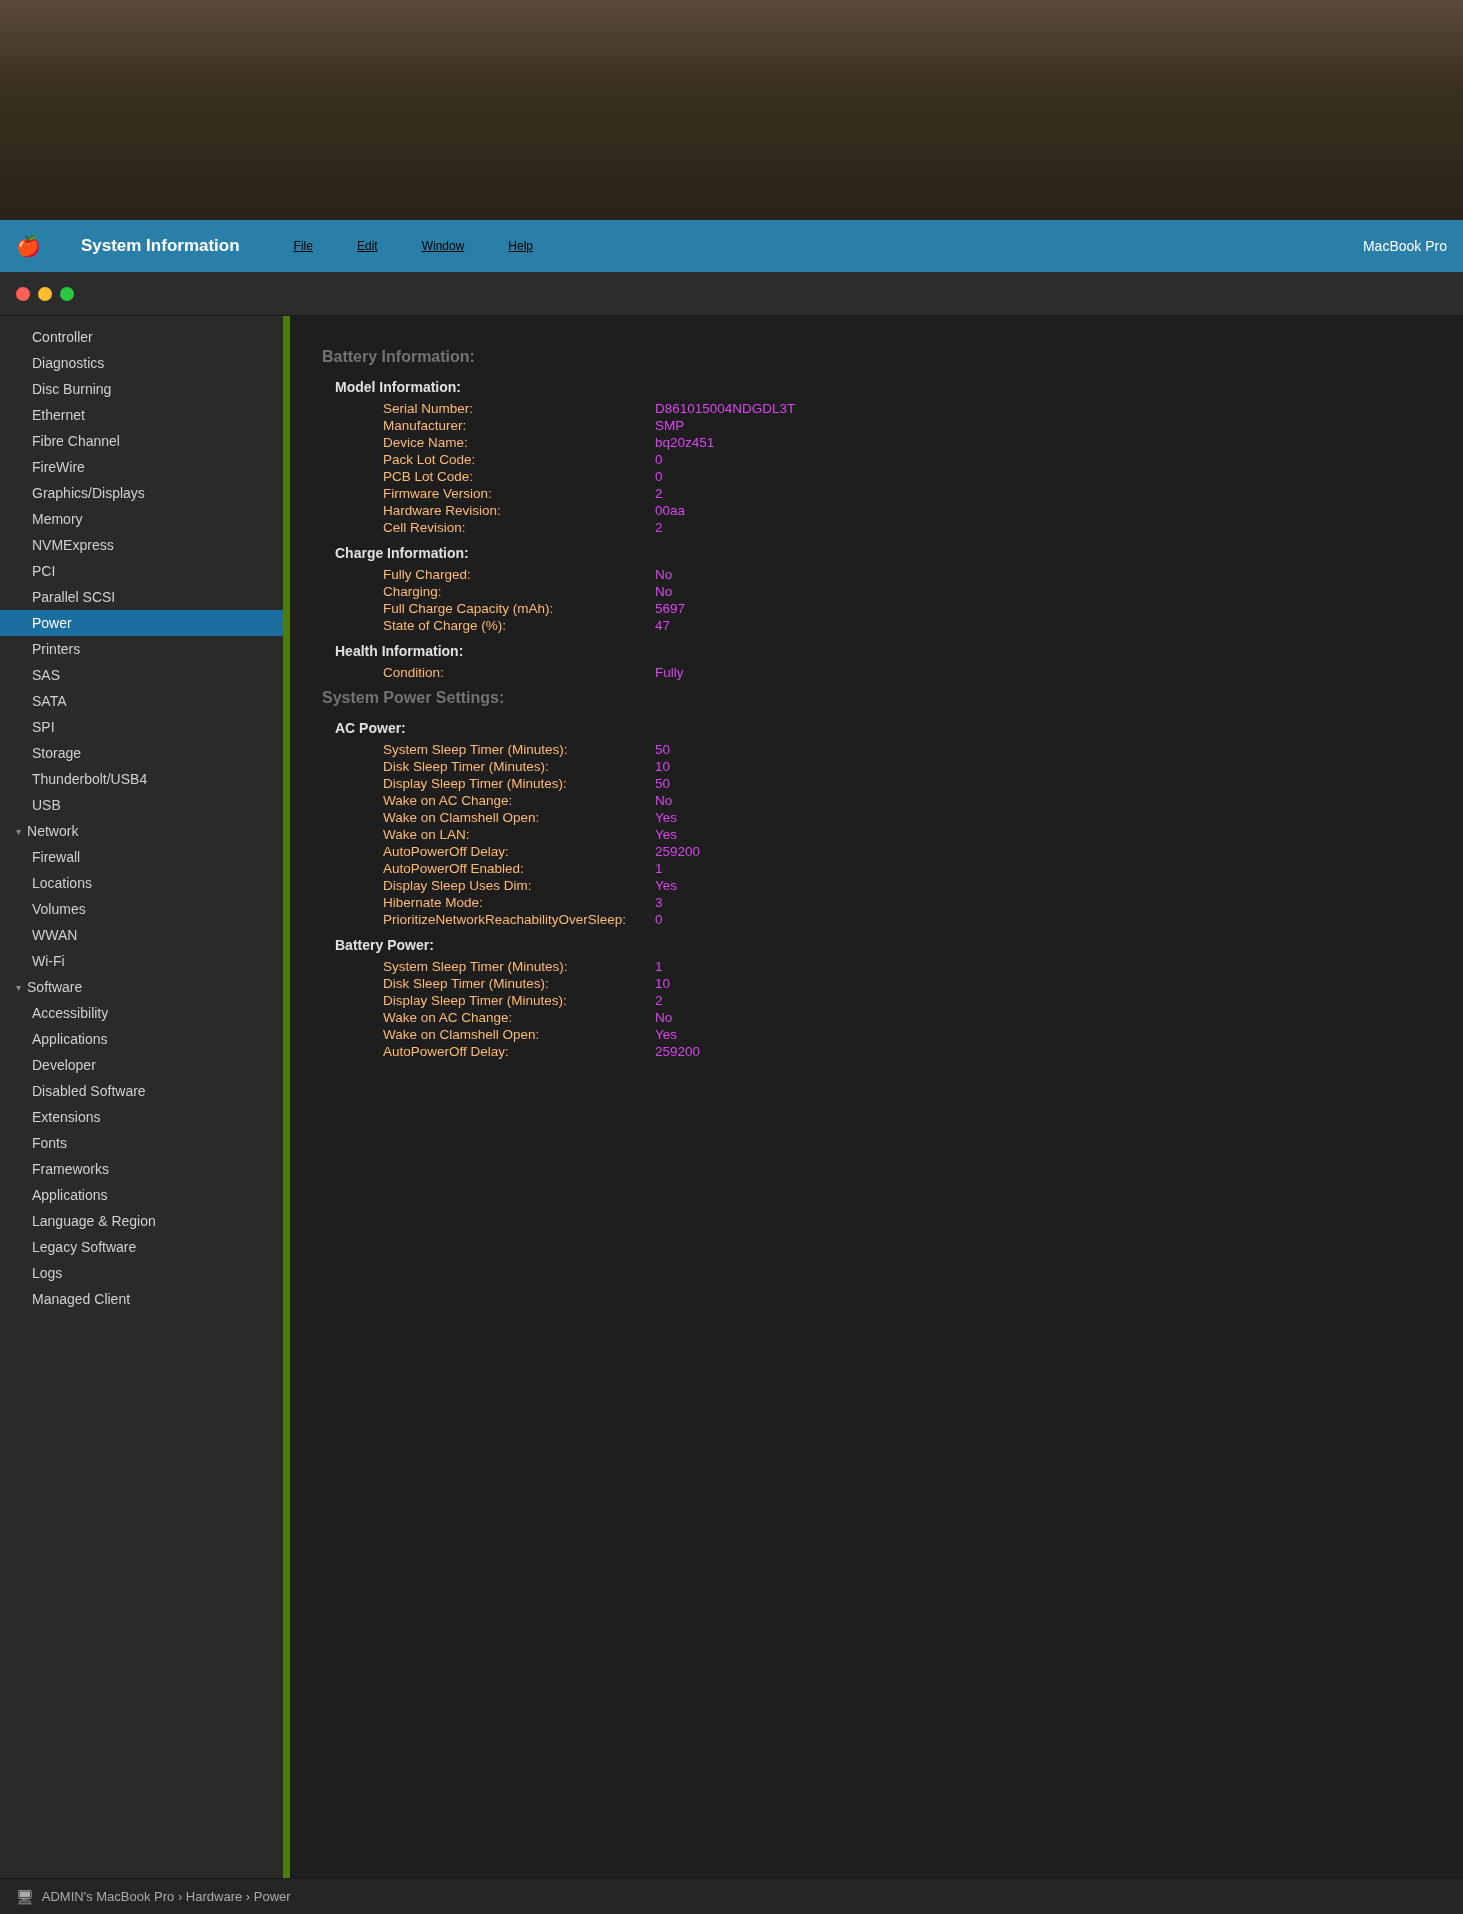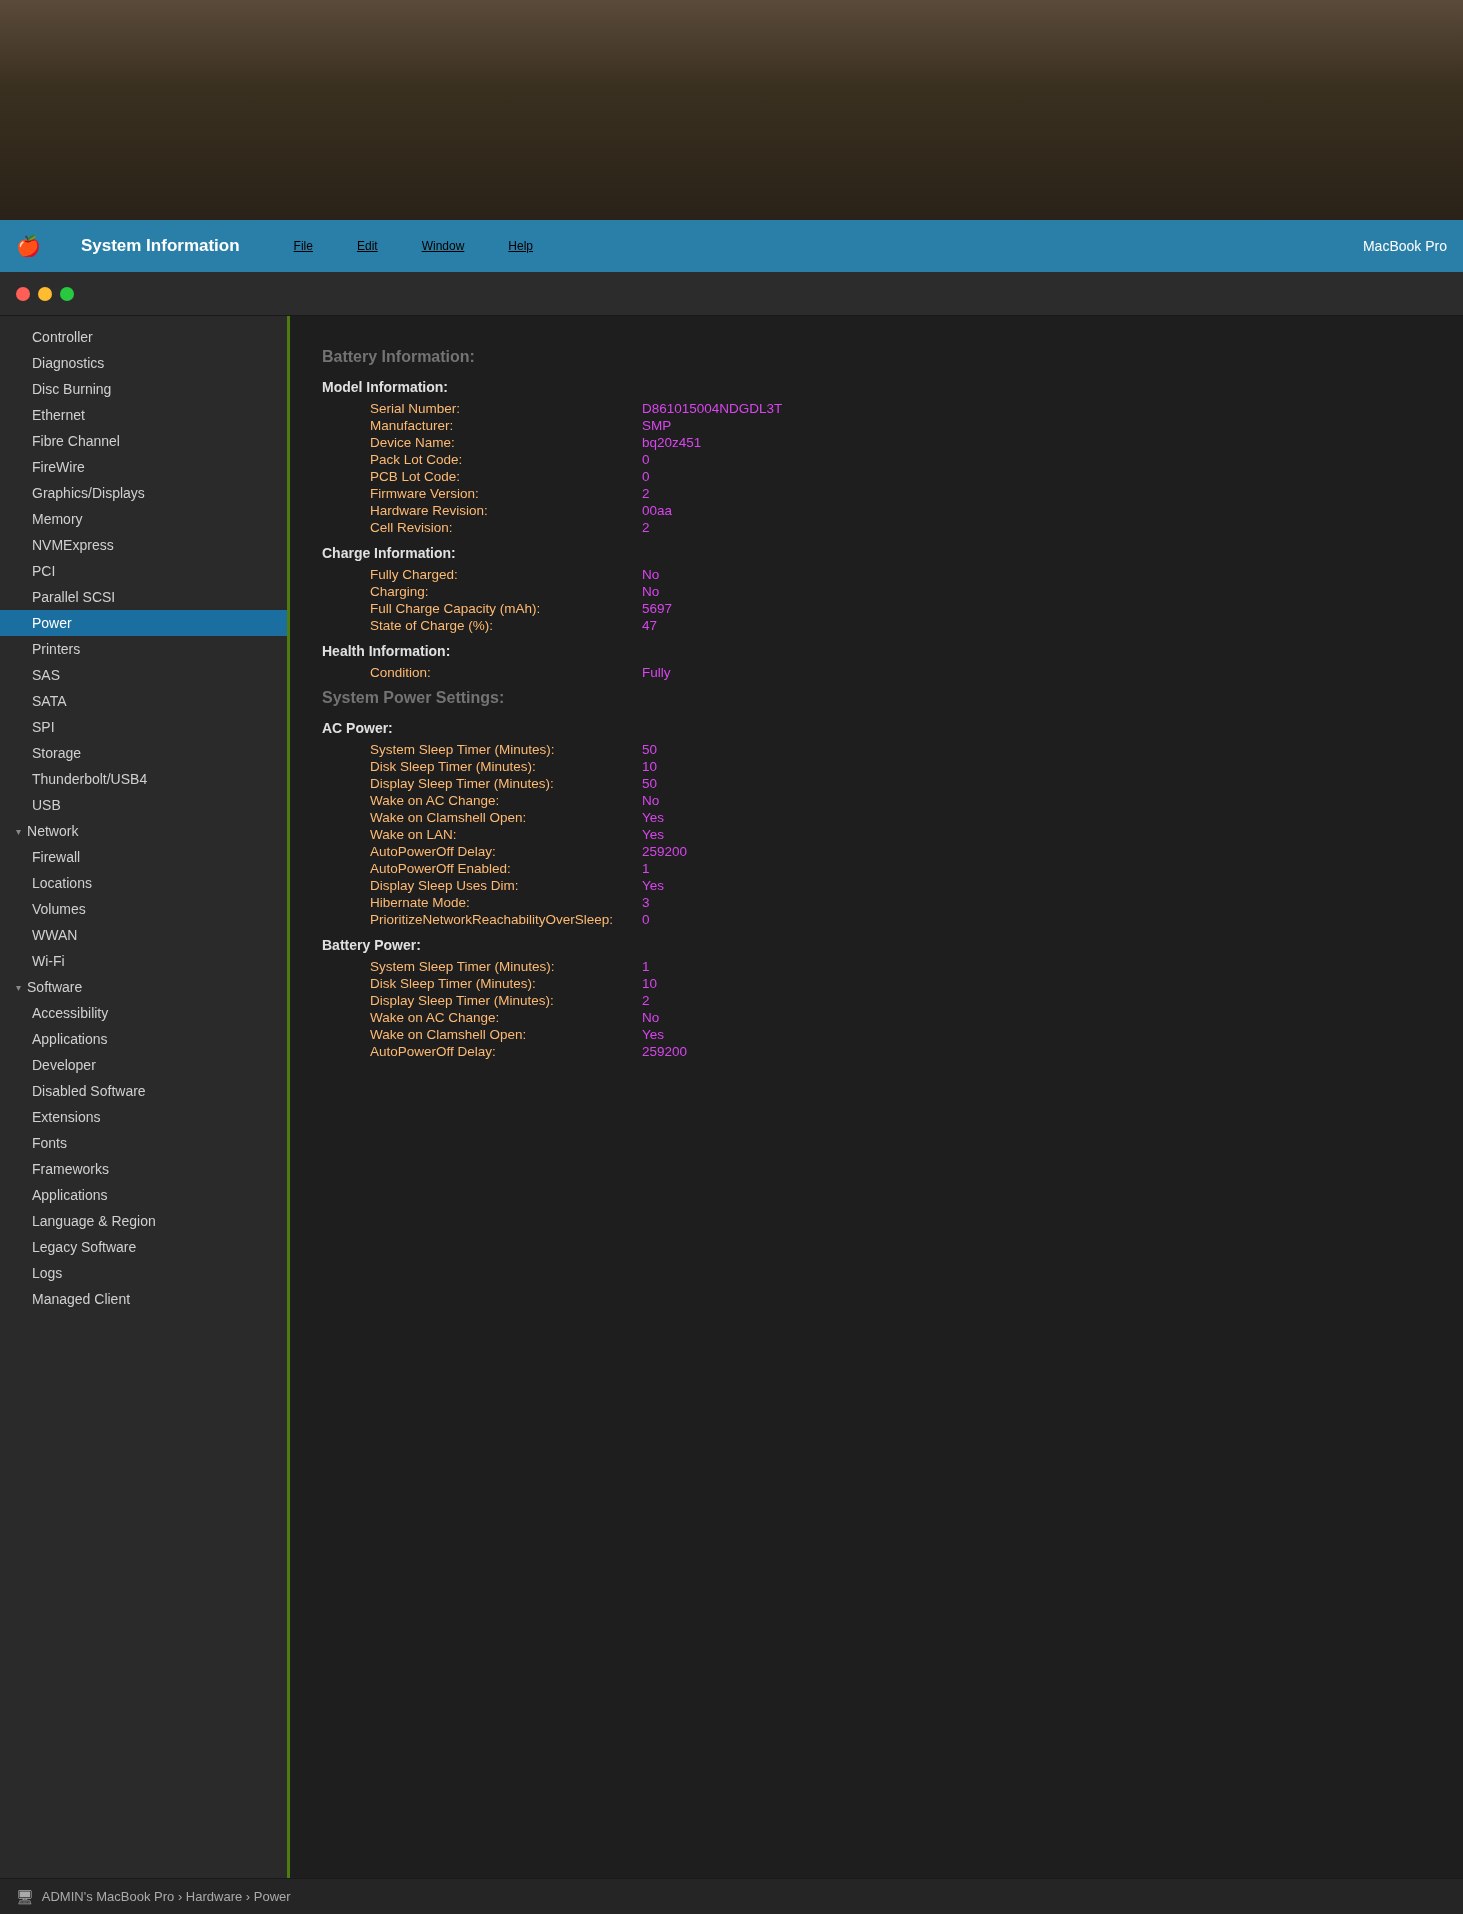--- a/index.html
+++ b/index.html
@@ -81,21 +81,21 @@
     .main-layout {
       display: flex;
       height: calc(1914px - 220px - 52px - 44px - 36px);
       min-height: 1200px;
     }
 
     
     .sidebar {
       width: 290px;
       background: #2a2a2a;
-      border-right: 3px solid #4d7c0f;
+      border-right: 7px solid #4d7c0f;
       overflow-y: auto;
       padding: 8px 0;
       flex-shrink: 0;
     }
     .sidebar-item {
       padding: 5px 16px 5px 32px;
       color: #d0d0d0;
       font-size: 14px;
       cursor: pointer;
       white-space: nowrap;
@@ -131,20 +131,21 @@
     .section-title {
       font-size: 16px;
       font-weight: 700;
       color: #737373;
       margin-bottom: 12px;
       margin-top: 8px;
     }
 
     .info-group {
       margin-bottom: 8px;
+      margin-left: 13px;
     }
     .info-group-title {
       font-size: 14px;
       font-weight: 600;
       color: #e0e0e0;
       margin-bottom: 4px;
     }
     .info-row {
       display: flex;
       font-size: 13.5px;

